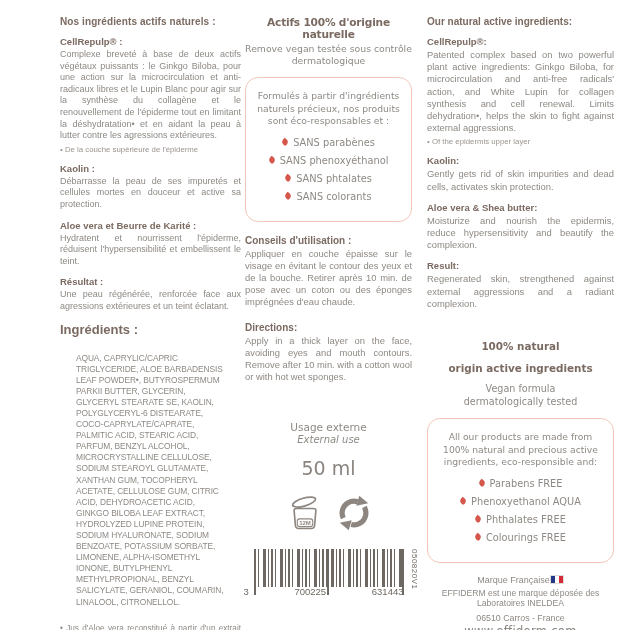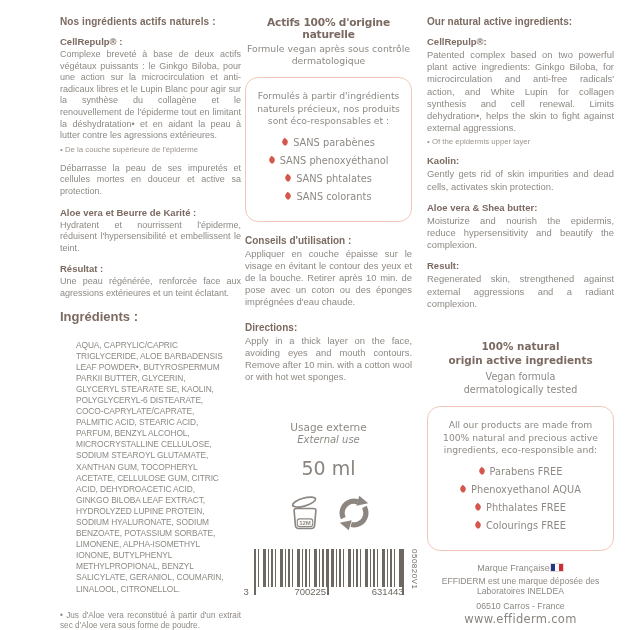--- a/index.html
+++ b/index.html
@@ -44,21 +44,21 @@
   .guard{position:absolute;top:0;width:2px;height:46px;background:#6e6862;}
   .guard.gl{left:0;} .guard.gm{left:73px;} .guard.gr{right:0;}
   .bc-digits{display:flex;justify-content:space-between;font-size:9.5px;color:#6e6862;margin-top:-1px;padding:0 0 0 0;}
   .bc-lead{margin-left:-10px;}
   .batch{position:absolute;right:-15px;top:0;writing-mode:vertical-rl;font-size:8px;color:#6e6862;letter-spacing:.5px;}
 
   
   .col-right .col-title{font-size:10px;margin:0 0 9px 0;}
   .col-right .sec-b{font-size:9.4px;line-height:12.2px;}
   .nat-blk{text-align:center;margin-top:30px;}
-  .nat-l{font-family:"DejaVu Sans",sans-serif;font-size:10.4px;line-height:13.5px;margin:0;}
+  .nat-l{font-family:"DejaVu Sans",sans-serif;font-size:10.4px;line-height:13.5px;margin:8px;}
   .veg-l{font-family:"DejaVu Sans",sans-serif;font-size:9.6px;line-height:12.5px;margin:4px 0 0 0;}
   .col-right .rbox{margin-top:10px;}
   .brand-blk{text-align:center;margin-top:12px;color:#8e8984;}
   .brand-line{font-size:9px;display:flex;align-items:center;justify-content:center;margin:0;}
   .flag{display:inline-flex;width:14px;height:9px;border:.5px solid #e0dcd8;box-sizing:border-box;}
   .flag i{flex:1;}
   .flag .b{background:#24388a;} .flag .w{background:#ffffff;} .flag .r{background:#d22b37;}
   .tm{font-size:8.6px;line-height:10.8px;margin:3px 0 0 0;}
   .addr{font-size:8.8px;margin:4px 0 0 0;}
   .web{font-family:"DejaVu Sans",sans-serif;font-size:11.5px;letter-spacing:.3px;margin:1px 0 0 0;color:#8a847e;}
@@ -71,20 +71,21 @@
   <div class="col col-left">
     <p class="col-title h-taupe">Nos ingrédients actifs naturels :</p>
 
     <div class="sec">
       <p class="sec-h h-taupe">CellRepulp® :</p>
       <p class="sec-b">Complexe breveté à base de deux actifs végétaux puissants : le Ginkgo Biloba, pour une action sur la microcirculation et anti-radicaux libres et le Lupin Blanc pour agir sur la synthèse du collagène et le renouvellement de l'épiderme tout en limitant la déshydratation• et en aidant la peau à lutter contre les agressions extérieures.</p>
       <p class="sec-note">• De la couche supérieure de l'épiderme</p>
     </div>
 
     <div class="sec">
+      <p class="sec-h h-taupe">Kaolin :</p>
       <p class="sec-b">Débarrasse la peau de ses impuretés et cellules mortes en douceur et active sa protection.</p>
     </div>
 
     <div class="sec">
       <p class="sec-h h-taupe">Aloe vera et Beurre de Karité :</p>
       <p class="sec-b">Hydratent et nourrissent l'épiderme, réduisent l'hypersensibilité et embellissent le teint.</p>
     </div>
 
     <div class="sec">
       <p class="sec-h h-taupe">Résultat :</p>
@@ -93,21 +94,21 @@
 
     <p class="ing-h h-taupe">Ingrédients :</p>
     <p class="ing-list">AQUA, CAPRYLIC/CAPRIC TRIGLYCERIDE, ALOE BARBADENSIS LEAF POWDER•, BUTYROSPERMUM PARKII BUTTER, GLYCERIN, GLYCERYL STEARATE SE, KAOLIN, POLYGLYCERYL-6 DISTEARATE, COCO-CAPRYLATE/CAPRATE, PALMITIC ACID, STEARIC ACID, PARFUM, BENZYL ALCOHOL, MICROCRYSTALLINE CELLULOSE, SODIUM STEAROYL GLUTAMATE, XANTHAN GUM, TOCOPHERYL ACETATE, CELLULOSE GUM, CITRIC ACID, DEHYDROACETIC ACID, GINKGO BILOBA LEAF EXTRACT, HYDROLYZED LUPINE PROTEIN, SODIUM HYALURONATE, SODIUM BENZOATE, POTASSIUM SORBATE, LIMONENE, ALPHA-ISOMETHYL IONONE, BUTYLPHENYL METHYLPROPIONAL, BENZYL SALICYLATE, GERANIOL, COUMARIN, LINALOOL, CITRONELLOL.</p>
 
     <p class="fn">• Jus d'Aloe vera reconstitué à partir d'un extrait sec d'Aloe vera sous forme de poudre.</p>
     <p class="fn it">• Aloe vera juice reconstituted teint a dry extract of Aloe vera in powder form.</p>
   </div>
 
   <div class="col col-mid">
     <p class="mid-title h-taupe">Actifs 100% d'origine naturelle</p>
-    <p class="mid-sub body-txt">Formule vegan après sous contrôle dermatologique</p>
+    <p class="mid-sub body-txt">Remove vegan testée sous contrôle dermatologique</p>
 
     <div class="rbox">
       <p class="rbox-intro">Formulés à partir d'ingrédients naturels précieux, nos produits sont éco-responsables et :</p>
       <div class="tick-row">
         <span class="leaf"></span>
         <span class="tick-label">SANS parabènes</span>
       </div>
       <div class="tick-row">
         <span class="leaf"></span>
         <span class="tick-label">SANS phenoxyéthanol</span>

